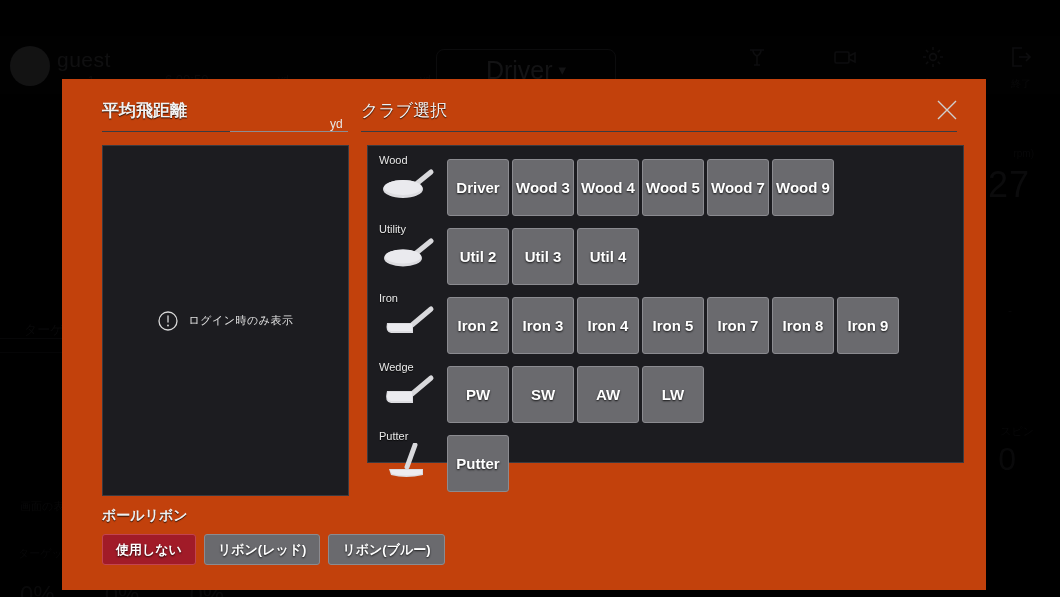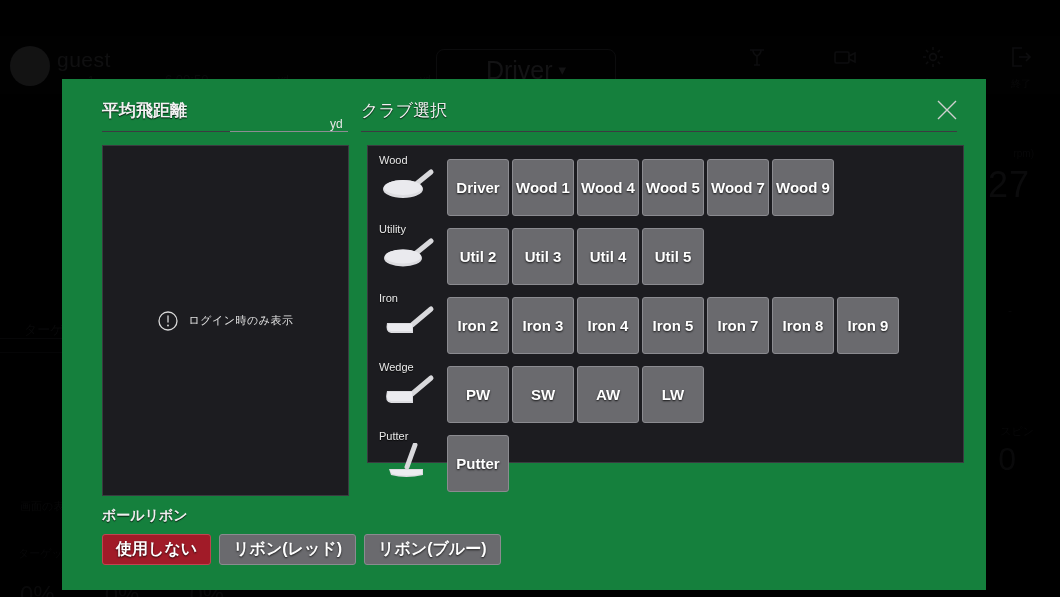--- a/index.html
+++ b/index.html
@@ -69,21 +69,21 @@
   .bg-bottom-nav { position: absolute; left: 340px; top: 566px; display: flex; gap: 24px; }
   .bg-bottom-nav span { font-size: 12px; color: #141416; }
   .bg-bottom-nav span.dim { color: #0e0e10; }
 
   
   .scrim { position: absolute; inset: 0; background: rgba(0,0,0,0.55); }
 
   
   .modal {
     position: absolute; left: 62px; top: 43px; width: 924px; height: 511px;
-    background: #15803d;
+    background: #c2410c;
   }
 
   .modal-head { position: relative; height: 56px; }
   .title-left {
     position: absolute; left: 40px; top: 20px;
     font-size: 17px; font-weight: bold; color: #f2f2f2;
     text-shadow: 0 1px 1px rgba(0,0,0,.8);
   }
   .unit-yd {
     position: absolute; left: 268px; top: 38px;
@@ -143,21 +143,21 @@
 
   .ribbon-sec { position: absolute; left: 40px; top: 428px; }
   .ribbon-title {
     font-size: 14px; font-weight: bold; color: #f0f0f0; margin-bottom: 9px;
     text-shadow: 0 1px 1px rgba(0,0,0,.8);
   }
   .ribbon-btns { display: flex; gap: 8px; }
   .ribbon-btn {
     height: 31px; padding: 0 13px; border-radius: 3px;
     display: flex; align-items: center; justify-content: center;
-    font-size: 16px; font-weight: bold; color: #ffffff; cursor: pointer;
+    font-size: 13px; font-weight: bold; color: #ffffff; cursor: pointer;
     text-shadow: 0 1px 2px rgba(0,0,0,.8);
     background: #6a6a6e; border: 1px solid #8b8b90;
   }
   .ribbon-btn.selected { background: #a11b28; border-color: #c24350; }
 </style>
 </head>
 <body>
 
 <div id="root">
 
@@ -285,21 +285,21 @@
             <span class="cat-ico">
               <svg width="62" height="40" viewBox="0 0 62 40">
                 <path d="M52 5 L36 18" stroke="#d9d9dc" stroke-width="5" stroke-linecap="round"></path>
                 <ellipse cx="24" cy="22" rx="20" ry="9" fill="#dcdce0"></ellipse>
                 <ellipse cx="24" cy="20.5" rx="19" ry="7.5" fill="#eaeaee"></ellipse>
               </svg>
             </span>
           </div>
           <div class="club-btns">
             <div class="club-btn">Driver</div>
-            <div class="club-btn">Wood 1</div>
+            <div class="club-btn">Wood 3</div>
             <div class="club-btn">Wood 4</div>
             <div class="club-btn">Wood 5</div>
             <div class="club-btn">Wood 7</div>
             <div class="club-btn">Wood 9</div>
           </div>
         </div>
 
         <div class="club-row">
           <div class="club-cat">
             <span class="cat-name">Utility</span>
@@ -308,21 +308,20 @@
                 <path d="M52 5 L36 18" stroke="#d9d9dc" stroke-width="5" stroke-linecap="round"></path>
                 <ellipse cx="24" cy="22" rx="19" ry="8.5" fill="#dcdce0"></ellipse>
                 <ellipse cx="24" cy="20.5" rx="18" ry="7" fill="#eaeaee"></ellipse>
               </svg>
             </span>
           </div>
           <div class="club-btns">
             <div class="club-btn">Util 2</div>
             <div class="club-btn">Util 3</div>
             <div class="club-btn">Util 4</div>
-            <div class="club-btn">Util 5</div>
           </div>
         </div>
 
         <div class="club-row">
           <div class="club-cat">
             <span class="cat-name">Iron</span>
             <span class="cat-ico">
               <svg width="62" height="40" viewBox="0 0 62 40">
                 <path d="M52 4 L33 20" stroke="#d9d9dc" stroke-width="5" stroke-linecap="round"></path>
                 <path d="M8 18 L34 18 L34 28 L12 28 Q6 27 8 18 Z" fill="#dcdce0"></path>

